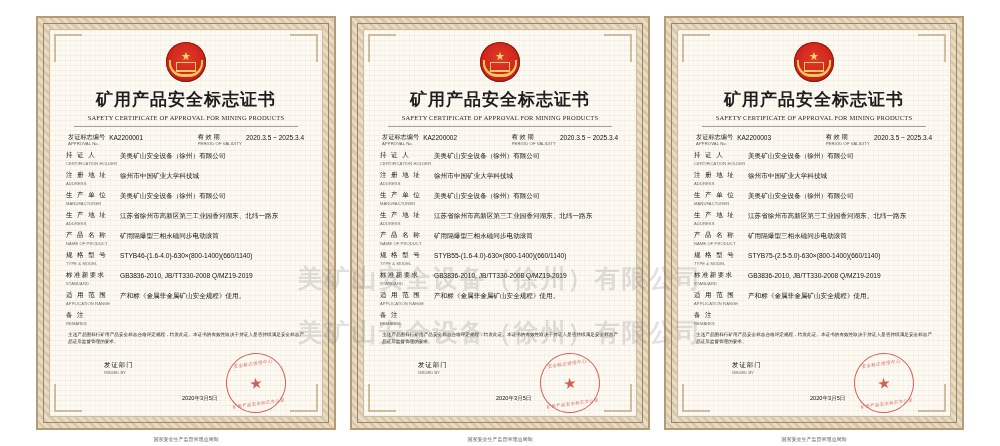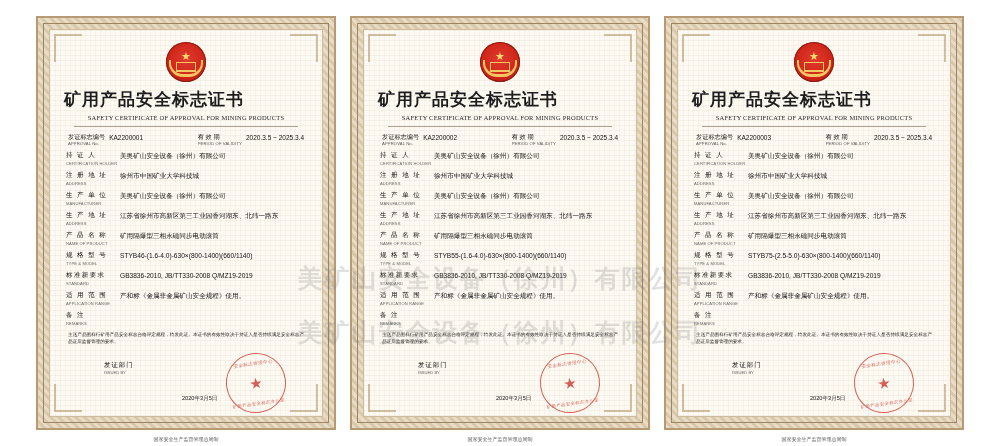--- a/index.html
+++ b/index.html
@@ -132,21 +132,21 @@
     transform: translateX(-50%);
     width: 18px;
     height: 7px;
     border: 1px solid #f6d96b;
     border-bottom: 2px solid #f6d96b;
     opacity: .9;
   }
 
   
   .title-cn {
-    text-align: left;
+    text-align: center;
     font-family: Liberation Serif, serif;
     font-weight: bold;
     font-size: 17px;
     letter-spacing: 1px;
     color: #1d1d1d;
     margin-top: 6px;
   }
   .title-en {
     text-align: center;
     font-size: 6.5px;

